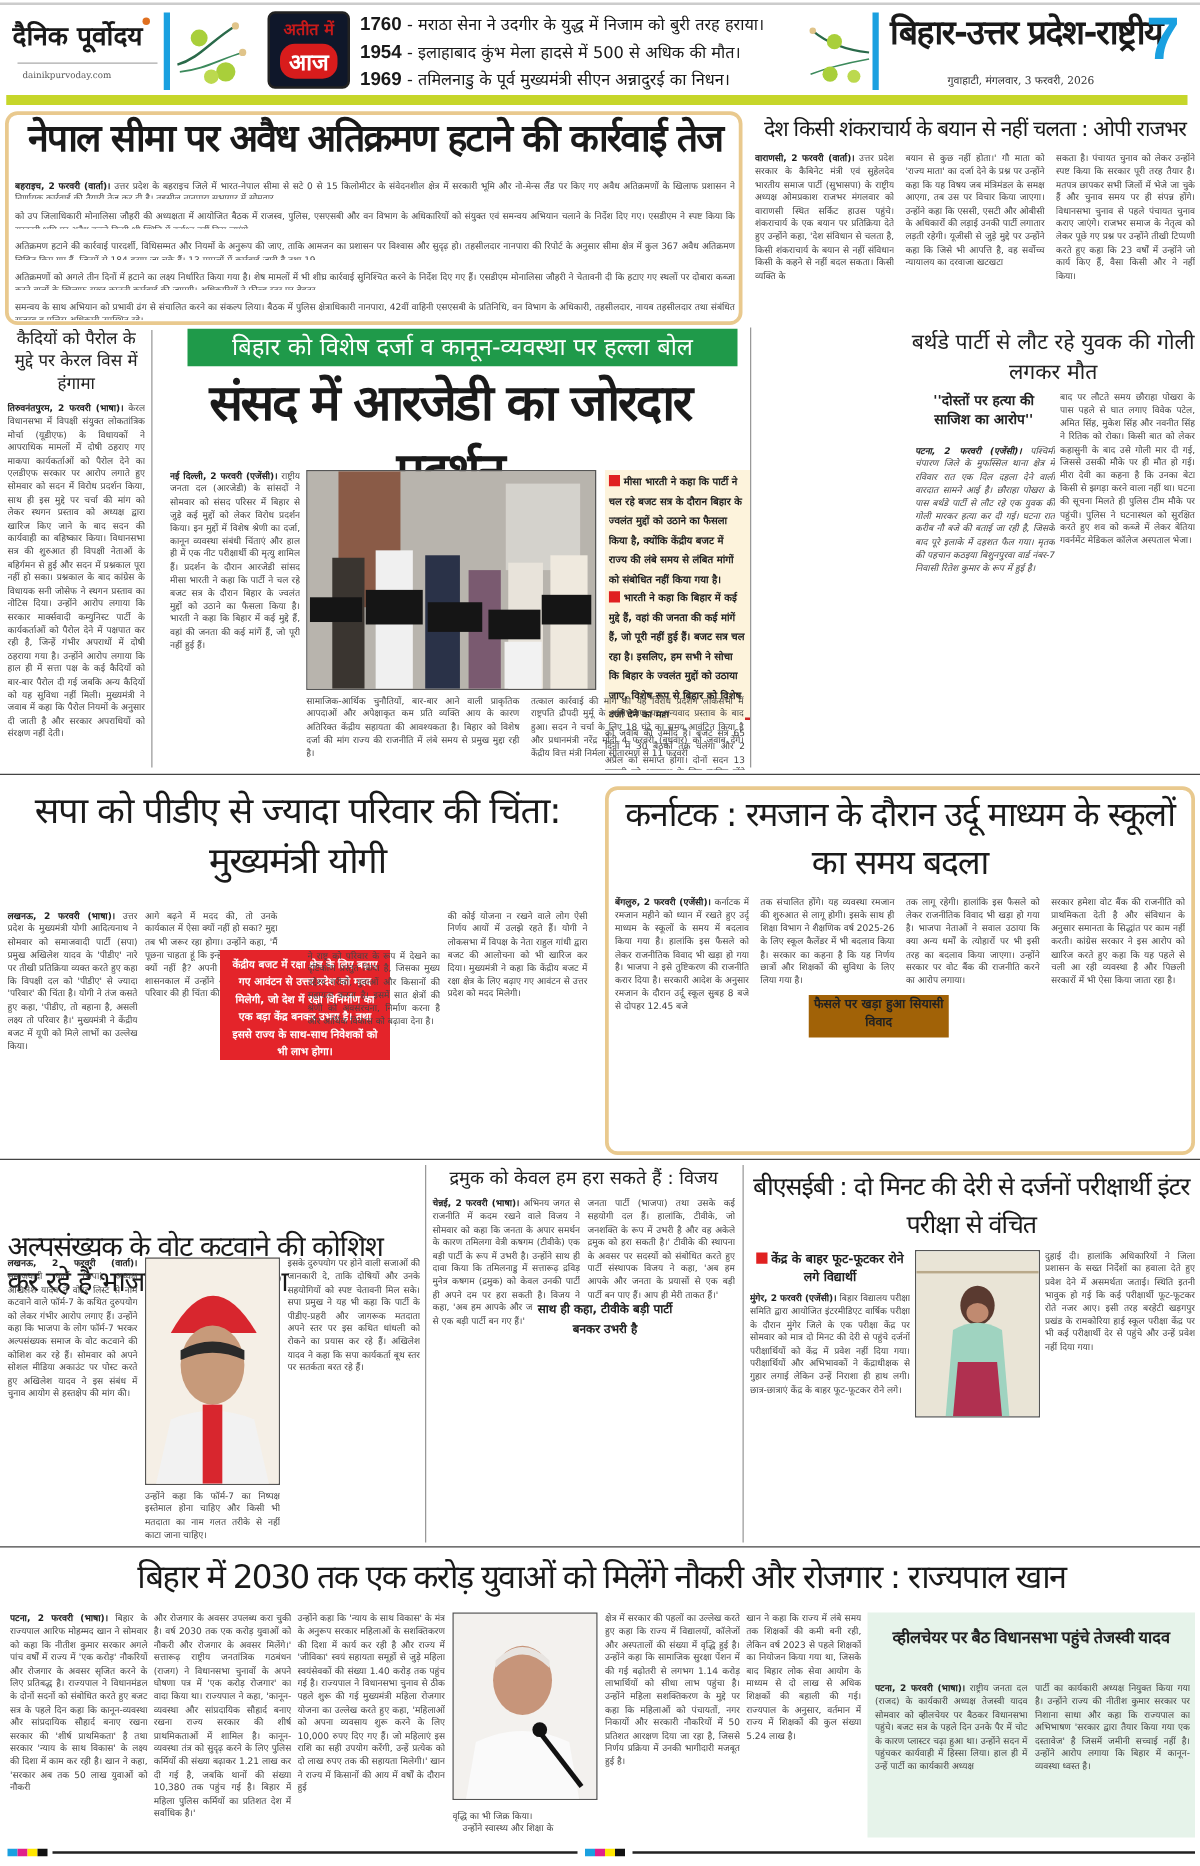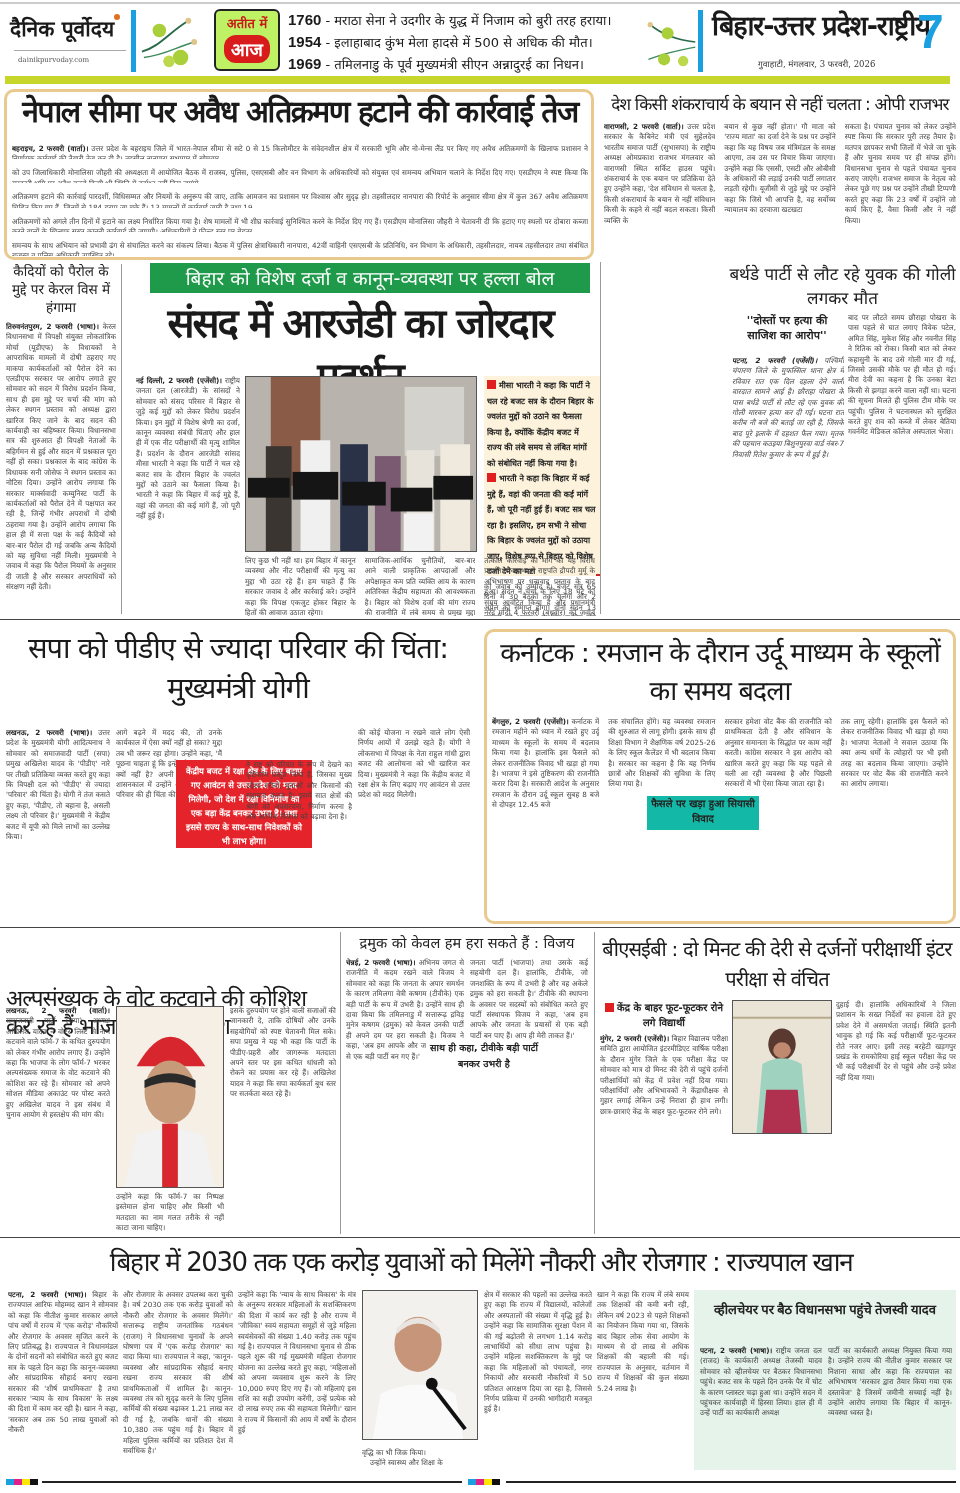--- a/index.html
+++ b/index.html
@@ -16,21 +16,21 @@
 
   
   #masthead-top { left: 0; top: 2px; width: 960px; height: 2px; background: #ccc; }
   #logo { left: 10px; top: 14px; font-family: "DejaVu Sans", sans-serif; font-weight: bold; font-size: 21px; color: #1a1a1a; }
   #logo-dot { display: inline-block; width: 6px; height: 6px; background: #e07020; border-radius: 50%; vertical-align: top; }
   #logo-rule { left: 14px; top: 50px; width: 112px; height: 1px; background: #aaa; }
   #logo-url { left: 18px; top: 56px; font-size: 7px; color: #555; font-family: "DejaVu Serif", serif; }
   #blue-bar-1 { left: 131px; top: 10px; width: 5px; height: 62px; background: #1aa0e0; }
   #blue-bar-2 { left: 698px; top: 10px; width: 5px; height: 62px; background: #1aa0e0; }
   .vine { width: 58px; height: 60px; }
-  #atit-box { left: 214px; top: 9px; width: 66px; height: 62px; background: #bef264; border: 2px solid #222; border-radius: 6px; text-align: center; }
+  #atit-box { left: 214px; top: 9px; width: 66px; height: 62px; background: #0f172a; border: 2px solid #222; border-radius: 6px; text-align: center; }
   #atit-top { font-family: "DejaVu Sans", sans-serif; font-weight: bold; font-size: 13px; color: #c81a1a; margin-top: 3px; }
   #atit-aaj { display: inline-block; margin-top: 3px; background: #d81c1c; color: #fff; font-family: "DejaVu Sans", sans-serif; font-weight: bold; font-size: 18px; padding: 2px 7px; border-radius: 12px; }
   #history { left: 288px; top: 9px; width: 360px; font-family: "DejaVu Sans", sans-serif; font-size: 13px; line-height: 21px; color: #1a1a1a; }
   #history .yr { font-weight: bold; font-family: "Liberation Sans", sans-serif; font-size: 15px; }
   #section-title { left: 712px; top: 6px; font-family: "DejaVu Sans", sans-serif; font-weight: bold; font-size: 27px; color: #1a1a1a; letter-spacing: -1.2px; white-space: nowrap; }
   #page-num { left: 917px; top: 6px; font-family: "Liberation Sans", sans-serif; font-weight: bold; font-size: 48px; color: #1aa0e0; line-height: 52px; }
   #dateline { left: 758px; top: 58px; font-size: 8.5px; color: #333; font-family: "DejaVu Serif", serif; }
   #green-bar { left: 5px; top: 76px; width: 945px; height: 8px; background: #c6d62a; }
 </style>
 </head>
@@ -131,21 +131,20 @@
   <div><span class="bullet"></span><span>मीसा भारती ने कहा कि पार्टी ने चल रहे बजट सत्र के दौरान बिहार के ज्वलंत मुद्दों को उठाने का फैसला किया है, क्योंकि केंद्रीय बजट में राज्य की लंबे समय से लंबित मांगों को संबोधित नहीं किया गया है।</span></div>
 </div>
 <div class="abs" style="left:484px;top:376px;width:116px;height:200px;"></div>
 
 <div class="abs" style="left:484px;top:376px;width:112px;height:200px;background:#fdf3dc;"></div>
 <div class="abs" style="left:487px;top:378px;width:109px;height:196px;font-family:'DejaVu Sans',sans-serif;font-weight:bold;font-size:8px;line-height:15.5px;color:#222;overflow:hidden;">
   <div><span class="bullet"></span><span>मीसा भारती ने कहा कि पार्टी ने चल रहे बजट सत्र के दौरान बिहार के ज्वलंत मुद्दों को उठाने का फैसला किया है, क्योंकि केंद्रीय बजट में राज्य की लंबे समय से लंबित मांगों को संबोधित नहीं किया गया है।</span></div>
   <div><span class="bullet"></span><span>भारती ने कहा कि बिहार में कई मुद्दे हैं, वहां की जनता की कई मांगें हैं, जो पूरी नहीं हुई हैं। बजट सत्र चल रहा है। इसलिए, हम सभी ने सोचा कि बिहार के ज्वलंत मुद्दों को उठाया जाए, विशेष रूप से बिहार को विशेष दर्जा देने का मुद्दा</span></div>
 </div>
 <div class="abs body-text cols" style="left:245px;top:556px;width:350px;height:60px;">
-  <div>लिए कुछ भी नहीं था। हम बिहार में कानून व्यवस्था और नीट परीक्षार्थी की मृत्यु का मुद्दा भी उठा रहे हैं। हम चाहते हैं कि सरकार जवाब दे और कार्रवाई करे। उन्होंने कहा कि विपक्ष एकजुट होकर बिहार के हितों की आवाज उठाता रहेगा।</div>
   <div>सामाजिक-आर्थिक चुनौतियों, बार-बार आने वाली प्राकृतिक आपदाओं और अपेक्षाकृत कम प्रति व्यक्ति आय के कारण अतिरिक्त केंद्रीय सहायता की आवश्यकता है। बिहार को विशेष दर्जा की मांग राज्य की राजनीति में लंबे समय से प्रमुख मुद्दा रही है।</div>
   <div>तत्काल कार्रवाई की मांग की यह विरोध प्रदर्शन लोकसभा में राष्ट्रपति द्रौपदी मुर्मू के अभिभाषण पर धन्यवाद प्रस्ताव के बाद हुआ। सदन ने चर्चा के लिए 18 घंटे का समय आवंटित किया है और प्रधानमंत्री नरेंद्र मोदी 4 फरवरी (बुधवार) को जवाब देंगे। केंद्रीय वित्त मंत्री निर्मला सीतारमण से 11 फरवरी</div>
 </div>
 <div class="abs body-text" style="left:484px;top:582px;width:112px;height:34px;"><span>को जवाब की उम्मीद है। बजट सत्र 65 दिनों में 30 बैठकों तक चलेगा और 2 अप्रैल को समाप्त होगा। दोनों सदन 13 फरवरी को अवकाश के लिए स्थगित होंगे और 9 मार्च को पुनः सत्र शुरू करेंगे, ताकि स्थायी समितियां विभिन्न मंत्रालयों और विभागों की अनुदान मांगों की जांच कर सकें।</span></div>
 
 <div class="abs" style="left:600px;top:262px;width:1px;height:352px;background:#999;"></div>
 <div class="abs" style="left:725px;top:262px;width:235px;text-align:center;font-family:'DejaVu Sans',sans-serif;font-size:17px;line-height:24px;color:#222;">बर्थडे पार्टी से लौट रहे युवक की गोली लगकर मौत</div>
 <div class="abs" style="left:732px;top:313px;width:110px;font-family:'DejaVu Sans',sans-serif;font-size:11px;line-height:15px;color:#222;text-align:center;font-weight:bold;">''दोस्तों पर हत्या की साजिश का आरोप''</div>
 <div class="abs body-text" style="left:732px;top:356px;width:112px;height:268px;font-style:italic;">
   <span class="dl">पटना, 2 फरवरी (एजेंसी)।</span> <span>पश्चिमी चंपारण जिले के मुफस्सिल थाना क्षेत्र में रविवार रात एक दिल दहला देने वाली वारदात सामने आई है। छौराहा पोखरा के पास बर्थडे पार्टी से लौट रहे एक युवक की गोली मारकर हत्या कर दी गई। घटना रात करीब नौ बजे की बताई जा रही है, जिसके बाद पूरे इलाके में दहशत फैल गया। मृतक की पहचान कठइया बिशुनपुरवा वार्ड नंबर-7 निवासी रितेश कुमार के रूप में हुई है।</span>
@@ -163,24 +162,24 @@
   <div style="height:32px;"></div>
   <span>ने राष्ट्र को परिवार के रूप में देखने का दृष्टिकोण प्रस्तुत किया है, जिसका मुख्य उद्देश्य गरीबों, युवाओं और किसानों की सहायता करना है। इसमें सात क्षेत्रों की श्रेणी को अवसंरचना, निर्माण करना है और आर्थिक विकास को बढ़ावा देना है।</span>
 </div>
 <div class="abs body-text" style="left:358px;top:728px;width:112px;height:190px;">की कोई योजना न रखने वाले लोग ऐसी निर्णय आयों में उलझे रहते हैं। योगी ने लोकसभा में विपक्ष के नेता राहुल गांधी द्वारा बजट की आलोचना को भी खारिज कर दिया। मुख्यमंत्री ने कहा कि केंद्रीय बजट में रक्षा क्षेत्र के लिए बढ़ाए गए आवंटन से उत्तर प्रदेश को मदद मिलेगी।</div>
 
 <div class="abs boxed" style="left:484px;top:629px;width:472px;height:295px;"></div>
 <div class="abs hl" style="left:490px;top:634px;width:460px;text-align:center;font-size:27px;line-height:38px;font-weight:normal;letter-spacing:-1px;">कर्नाटक : रमजान के दौरान उर्दू माध्यम के स्कूलों का समय बदला</div>
 <div class="abs body-text cols" style="left:492px;top:717px;width:456px;height:200px;">
   <div><span class="dl">बेंगलुरु, 2 फरवरी (एजेंसी)।</span> <span>कर्नाटक में रमजान महीने को ध्यान में रखते हुए उर्दू माध्यम के स्कूलों के समय में बदलाव किया गया है। हालांकि इस फैसले को लेकर राजनीतिक विवाद भी खड़ा हो गया है। भाजपा ने इसे तुष्टिकरण की राजनीति करार दिया है। सरकारी आदेश के अनुसार रमजान के दौरान उर्दू स्कूल सुबह 8 बजे से दोपहर 12.45 बजे</span></div>
   <div><span>तक संचालित होंगे। यह व्यवस्था रमजान की शुरुआत से लागू होगी। इसके साथ ही शिक्षा विभाग ने शैक्षणिक वर्ष 2025-26 के लिए स्कूल कैलेंडर में भी बदलाव किया है। सरकार का कहना है कि यह निर्णय छात्रों और शिक्षकों की सुविधा के लिए लिया गया है।</span></div>
+  <div><span>तक लागू रहेगी। हालांकि इस फैसले को लेकर राजनीतिक विवाद भी खड़ा हो गया है। भाजपा नेताओं ने सवाल उठाया कि क्या अन्य धर्मों के त्योहारों पर भी इसी तरह का बदलाव किया जाएगा। उन्होंने सरकार पर वोट बैंक की राजनीति करने का आरोप लगाया।</span></div>
   <div><span>सरकार हमेशा वोट बैंक की राजनीति को प्राथमिकता देती है और संविधान के अनुसार समानता के सिद्धांत पर काम नहीं करती। कांग्रेस सरकार ने इस आरोप को खारिज करते हुए कहा कि यह पहले से चली आ रही व्यवस्था है और पिछली सरकारों में भी ऐसा किया जाता रहा है।</span></div>
-  <div><span>तक लागू रहेगी। हालांकि इस फैसले को लेकर राजनीतिक विवाद भी खड़ा हो गया है। भाजपा नेताओं ने सवाल उठाया कि क्या अन्य धर्मों के त्योहारों पर भी इसी तरह का बदलाव किया जाएगा। उन्होंने सरकार पर वोट बैंक की राजनीति करने का आरोप लगाया।</span></div>
-</div>
-<div class="abs" style="left:647px;top:796px;width:112px;height:34px;background:#14b8a6;font-family:'DejaVu Sans',sans-serif;font-weight:bold;font-size:10px;line-height:15px;text-align:center;color:#222;">फैसले पर खड़ा हुआ सियासी विवाद</div>
+</div>
+<div class="abs" style="left:647px;top:796px;width:112px;height:34px;background:#a16207;font-family:'DejaVu Sans',sans-serif;font-weight:bold;font-size:10px;line-height:15px;text-align:center;color:#222;">फैसले पर खड़ा हुआ सियासी विवाद</div>
 
 <div class="abs" style="left:0;top:927px;width:960px;height:1px;background:#444;"></div>
 <div class="abs hl" style="left:6px;top:984px;width:330px;text-align:left;font-size:22.5px;line-height:28px;font-weight:normal;letter-spacing:-1px;">अल्पसंख्यक के वोट कटवाने की कोशिश कर रहे हैं भाजपाई : अखिलेश</div>
 <div class="abs body-text" style="left:6px;top:1006px;width:104px;height:228px;">
   <span class="dl">लखनऊ, 2 फरवरी (वार्ता)।</span> <span>समाजवादी पार्टी (सपा) अध्यक्ष अखिलेश यादव ने वोटर लिस्ट से नाम कटवाने वाले फॉर्म-7 के कथित दुरुपयोग को लेकर गंभीर आरोप लगाए हैं। उन्होंने कहा कि भाजपा के लोग फॉर्म-7 भरकर अल्पसंख्यक समाज के वोट कटवाने की कोशिश कर रहे हैं। सोमवार को अपने सोशल मीडिया अकाउंट पर पोस्ट करते हुए अखिलेश यादव ने इस संबंध में चुनाव आयोग से हस्तक्षेप की मांग की।</span>
 </div>
 <div class="abs" style="left:116px;top:1006px;width:108px;height:182px;border:1px solid #555;background:#f3ece2;">
   <svg width="100%" height="100%" viewBox="0 0 108 182" preserveAspectRatio="none">
     <rect width="108" height="182" fill="#f5efe6"></rect>
     <path d="M20 60 Q54 0 90 60 Z" fill="#d8262e"></path>

